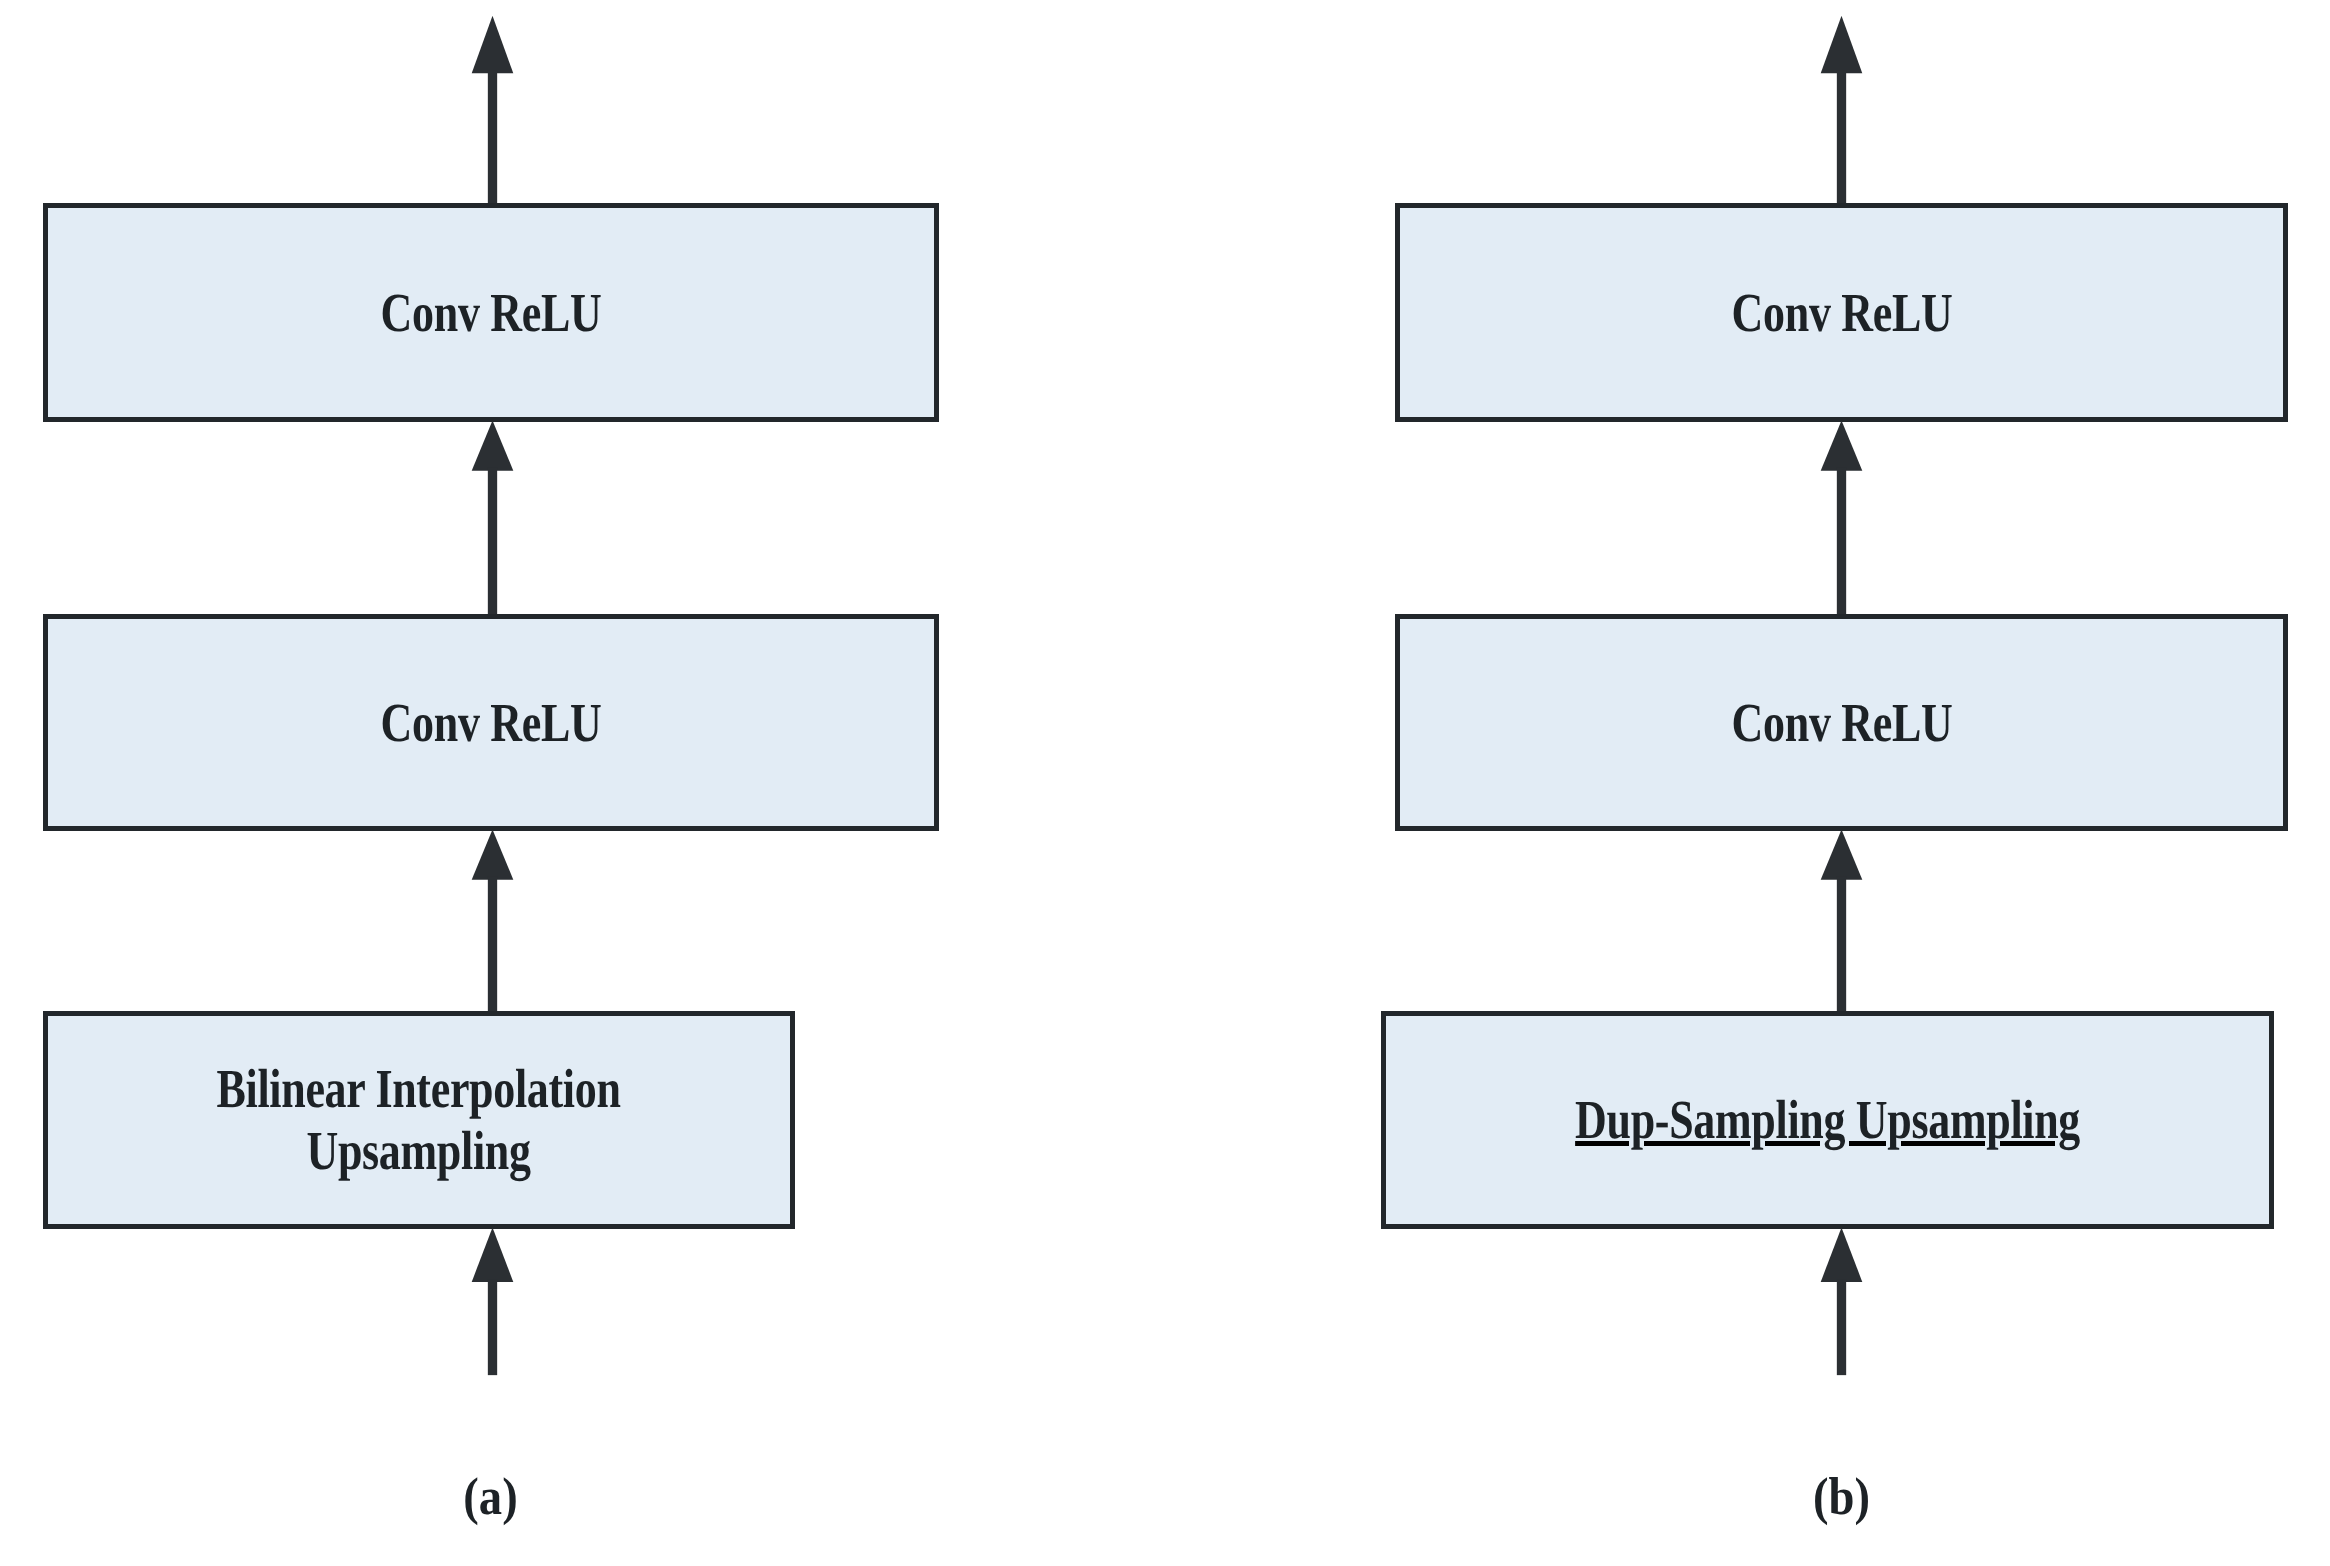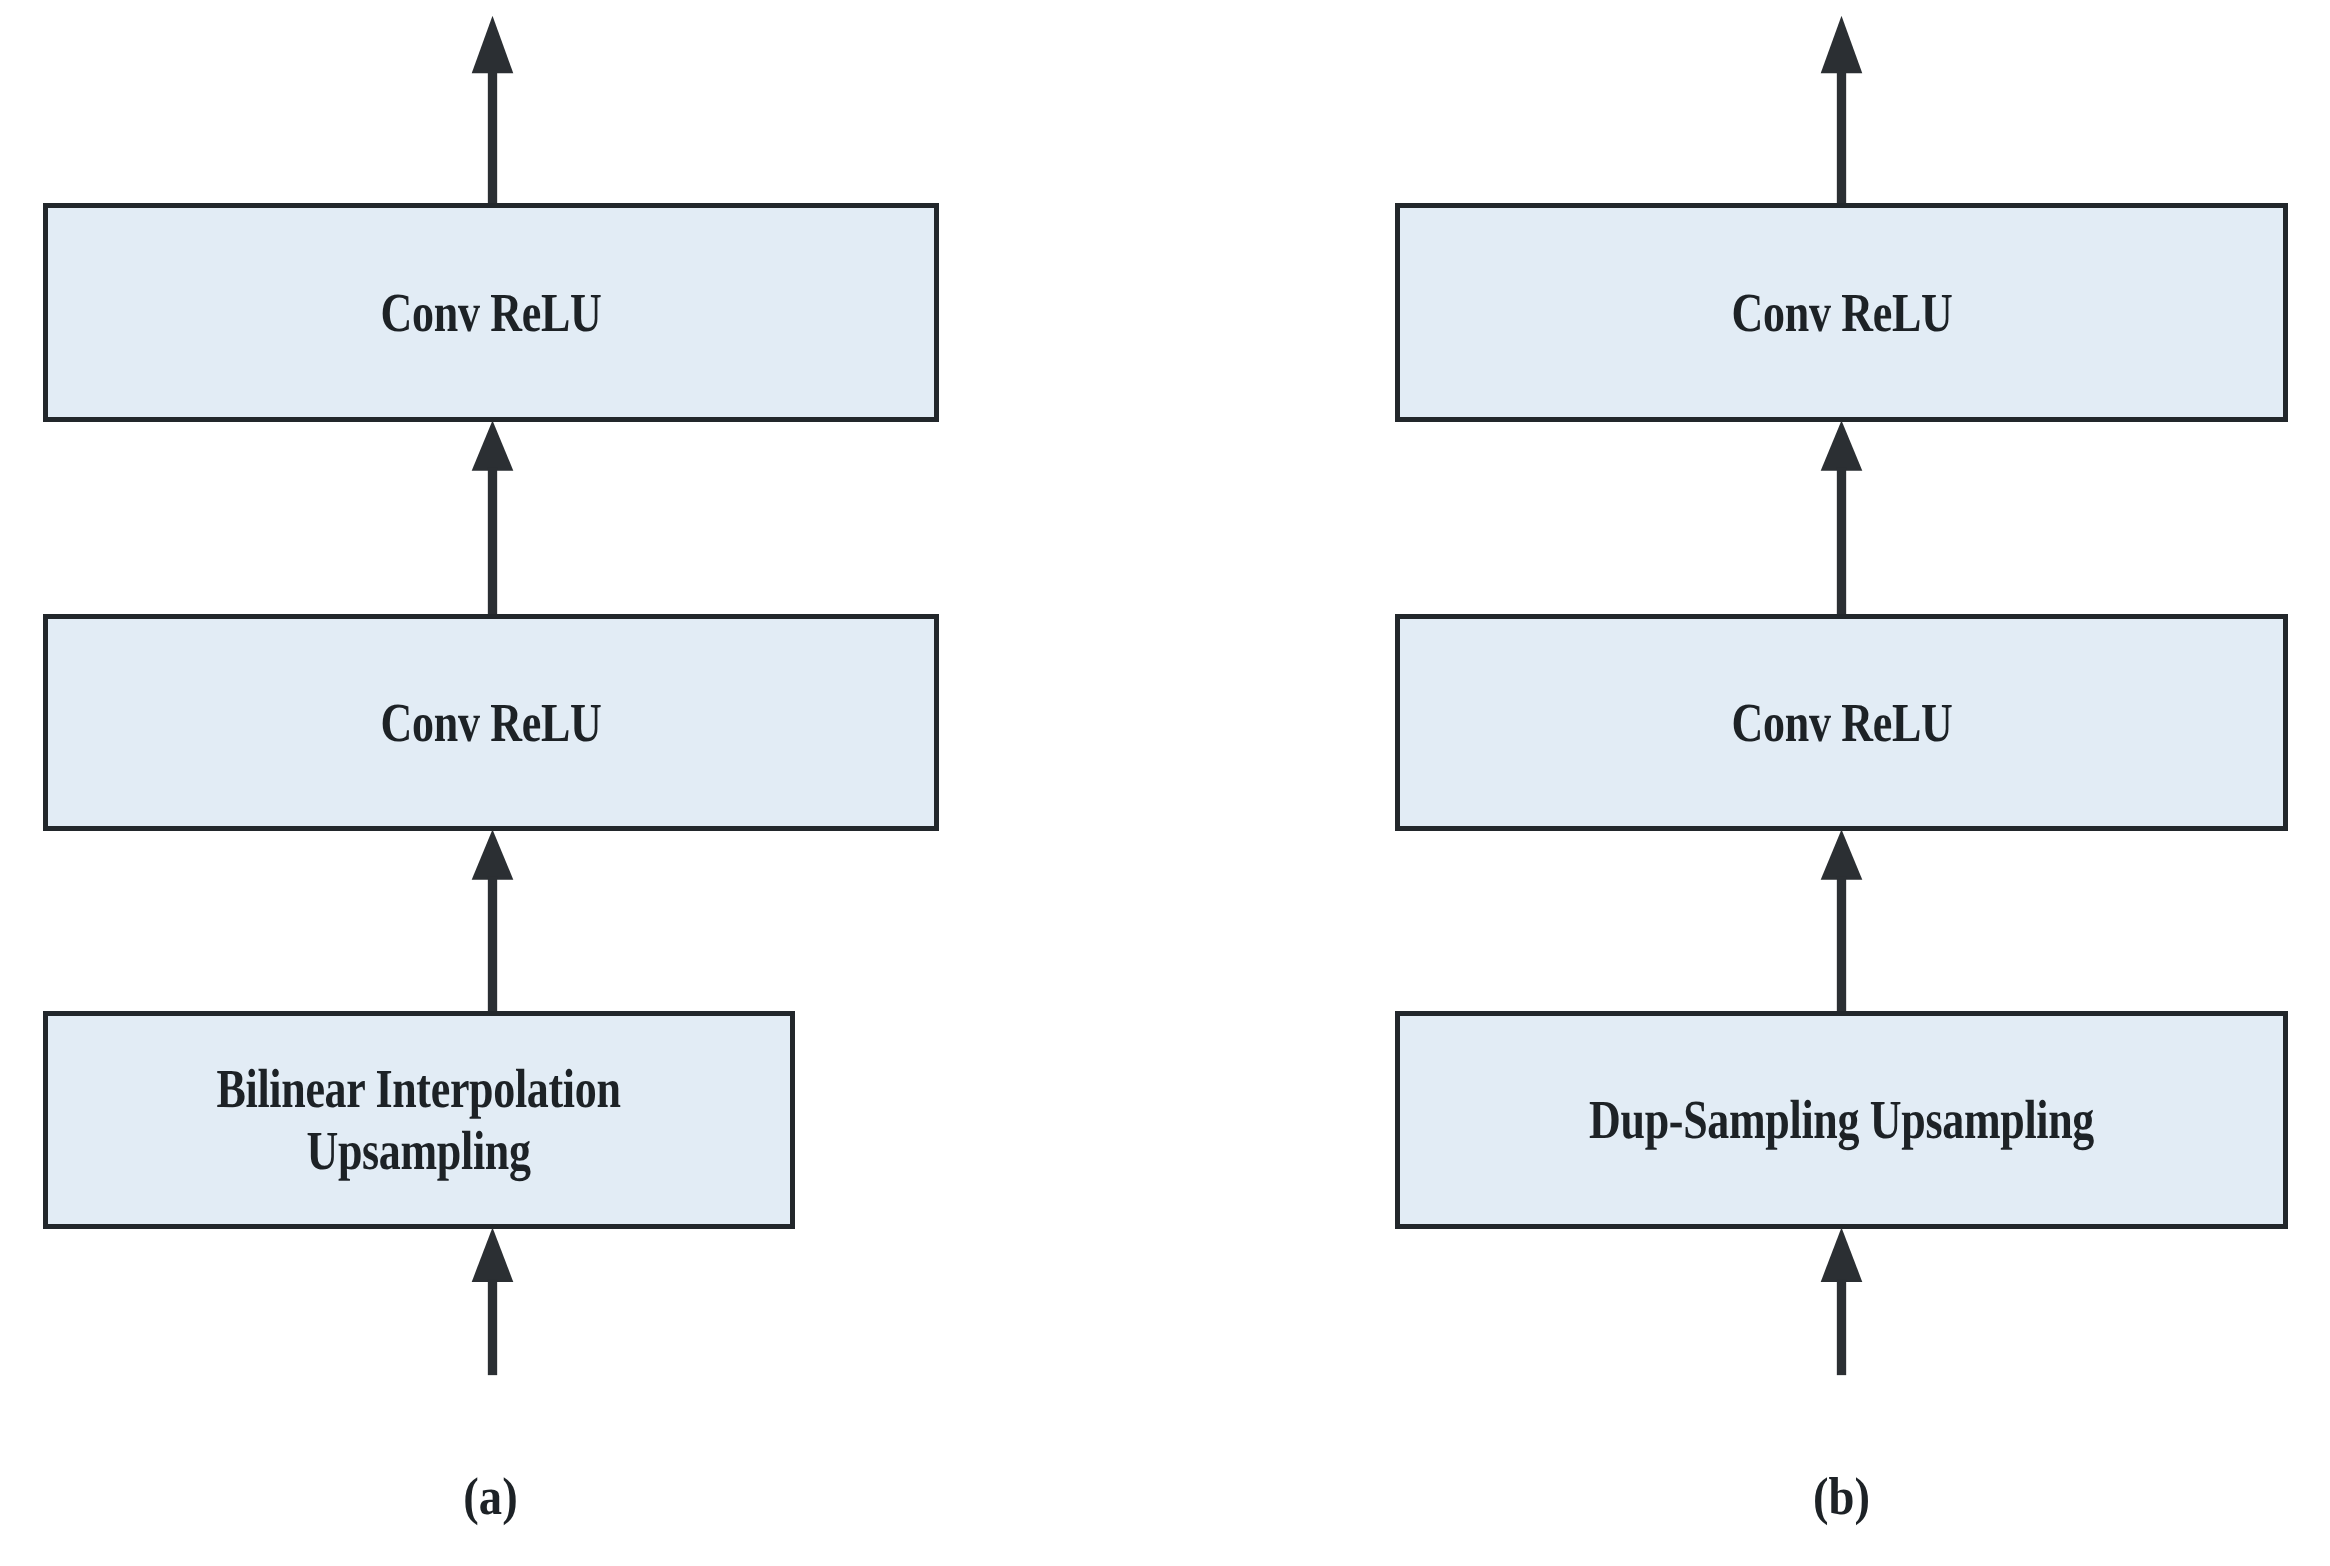--- a/index.html
+++ b/index.html
@@ -133,21 +133,21 @@
 
     <div class="node-box" style="left:43px; top:614px; width:893px; height:217px;">
       <span class="node-label">Conv ReLU</span>
     </div>
 
     <svg class="arrow-svg" style="left:445px; top:828px; width:89px; height:188px;" viewBox="0 0 124 262">
       <polygon points="62,2 91,72 33,72" fill="#2b2f33"></polygon>
       <rect x="55.5" y="68" width="13" height="192" fill="#2b2f33"></rect>
     </svg>
 
-    <div class="node-box" style="left:43px; top:1011px; width:893px; height:218px;">
+    <div class="node-box" style="left:29px; top:1011px; width:893px; height:218px;text-decoration:underline;">
       <span class="node-label">Dup-Sampling Upsampling</span>
     </div>
 
     <svg class="arrow-svg" style="left:445px; top:1226px; width:89px; height:152px;" viewBox="0 0 124 212">
       <polygon points="62,2 91,78 33,78" fill="#2b2f33"></polygon>
       <rect x="55.5" y="74" width="13" height="134" fill="#2b2f33"></rect>
     </svg>
 
     <div class="caption" style="left:346px; top:1470px; width:287px;">(b)</div>
   </div>

